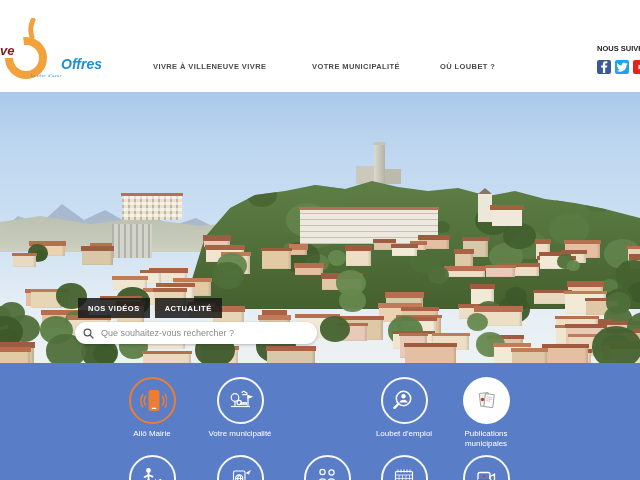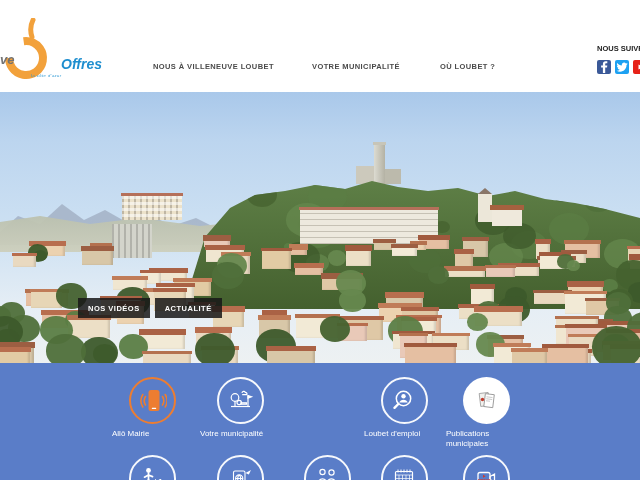--- a/index.html
+++ b/index.html
@@ -4,21 +4,21 @@
 <style>
   html,body{margin:0;padding:0;}
   body{
     width:640px;height:480px;overflow:hidden;position:relative;
     background:#fff;font-family:"Liberation Sans",sans-serif;
     -webkit-font-smoothing:antialiased;
   }
   
   .site-header{position:absolute;left:0;top:0;width:640px;height:92px;background:#fff;z-index:50;}
   .logo{position:absolute;left:-14px;top:18px;width:130px;height:70px;cursor:pointer;}
-  .logo-ve{position:absolute;left:14px;top:34px;font-size:13px;font-weight:bold;font-style:italic;color:#737373;}
+  .logo-ve{position:absolute;left:14px;top:25px;font-size:13px;font-weight:bold;font-style:italic;color:#7f1d1d;}
   .logo-name{position:absolute;left:75px;top:38px;font-size:14px;font-weight:bold;font-style:italic;color:#1e8ecf;}
   .logo-tagline{position:absolute;left:40px;top:55px;font-size:4px;letter-spacing:.5px;font-style:italic;color:#2a97d3;white-space:nowrap;}
   .logo-tagline::before{content:"";display:inline-block;width:3px;height:3px;background:#f2a13b;border-radius:50%;margin-right:2px;}
   .main-nav{position:absolute;top:62px;left:0;width:640px;height:14px;}
   .nav-item{position:absolute;font-size:7.5px;font-weight:bold;letter-spacing:.4px;color:#4a4a4a;cursor:pointer;white-space:nowrap;}
   .follow-label{position:absolute;left:597px;top:44px;font-size:7.5px;font-weight:bold;color:#222;white-space:nowrap;}
   .social-row{position:absolute;left:597px;top:60px;display:flex;gap:4px;}
   .social{width:14px;height:14px;border-radius:2px;display:flex;align-items:center;justify-content:center;cursor:pointer;flex:0 0 auto;}
   
   .hero{position:absolute;left:0;top:92px;width:640px;height:271px;overflow:hidden;
@@ -57,21 +57,21 @@
   
   .hero-tabs{position:absolute;left:78px;top:206px;display:flex;gap:5px;z-index:500;}
   .hero-tab{background:rgba(24,24,24,.85);color:#fff;font-size:7.5px;font-weight:bold;letter-spacing:.5px;
     height:20px;display:flex;align-items:center;padding:0 10px;cursor:pointer;white-space:nowrap;}
   .searchbar{position:absolute;left:75px;top:230px;width:242px;height:22px;background:#fff;border-radius:12px;
     display:flex;align-items:center;box-shadow:0 1px 3px rgba(0,0,0,.25);z-index:510;padding:0 8px;box-sizing:border-box;}
   .searchbar input{border:none;outline:none;flex:1;font-size:9px;color:#555;background:transparent;margin-left:5px;font-family:"Liberation Sans",sans-serif;}
   .searchbar input::placeholder{color:#8a8a8a;}
   
   .quicklinks{position:absolute;left:0;top:363px;width:640px;height:117px;background:#5a7dc8;}
-  .ql-item{position:absolute;width:80px;cursor:pointer;}
+  .ql-item{position:absolute;width:80px;text-align:center;cursor:pointer;}
   .ql-circle{width:47px;height:47px;border-radius:50%;border:2px solid rgba(255,255,255,.95);box-sizing:border-box;
     margin:0 auto;display:flex;align-items:center;justify-content:center;background:transparent;}
   .ql-circle.orange{border-color:#ed7d31;}
   .ql-circle.filled{background:#fff;}
   .ql-label{margin-top:5px;font-size:8px;line-height:9.5px;color:#fff;}
 </style>
 </head>
 <body>
 
 <div class="site-header">
@@ -79,21 +79,21 @@
     <svg width="70" height="66" viewBox="0 0 70 66" style="position:absolute;left:0;top:0;">
       <path d="M47 2 C44 8 44 13 46 19" fill="none" stroke="#F2A13B" stroke-width="5" stroke-linecap="round"></path>
       <circle cx="40" cy="40" r="17" fill="none" stroke="#F2A13B" stroke-width="8" stroke-dasharray="82 25" stroke-dashoffset="-8" transform="rotate(-125 40 40)"></circle>
     </svg>
     <span class="logo-ve">ve</span>
     <span class="logo-name">Offres</span>
     <span class="logo-tagline">la côte d'azur</span>
   </div>
 
   <nav class="main-nav">
-    <span class="nav-item" style="left:153px;">NOUS À VILLENEUVE LOUBET</span>
+    <span class="nav-item" style="left:153px;">VIVRE À VILLENEUVE VIVRE</span>
     <span class="nav-item" style="left:312px;">VOTRE MUNICIPALITÉ</span>
     <span class="nav-item" style="left:440px;">OÙ LOUBET ?</span>
   </nav>
 
   <span class="follow-label">NOUS SUIVRE</span>
   <div class="social-row">
     <span class="social" style="background:#3B5998;">
       <svg width="14" height="14" viewBox="0 0 14 14">
           <path d="M8.2 13V7.6h1.8l.3-2.1H8.2V4.2c0-.6.2-1 1-1h1.1V1.3C10.1 1.3 9.4 1.2 8.6 1.2c-1.6 0-2.7 1-2.7 2.8v1.5H4.1v2.1h1.8V13z" fill="#fff"></path>
         </svg>
@@ -456,20 +456,27 @@
         <div class="tree" style="left: -1.12377px; top: 209.512px; width: 26.1913px; height: 22.2626px; background: rgb(79, 111, 58); z-index: 234; opacity: 0.95;"></div>
         <div class="tree" style="left: -4.88663px; top: 237.154px; width: 24.7928px; height: 21.0739px; background: rgb(61, 90, 43); z-index: 260; opacity: 0.95;"></div>
       </div>
   </div>
 
   <div class="hero-tabs">
     <div class="hero-tab">NOS VIDÉOS</div>
     <div class="hero-tab">ACTUALITÉ</div>
   </div>
 
+  <div class="searchbar">
+    <svg width="11" height="11" viewBox="0 0 11 11">
+      <circle cx="4.5" cy="4.5" r="3.4" fill="none" stroke="#555" stroke-width="1.2"></circle>
+      <path d="M7 7l3 3" stroke="#555" stroke-width="1.2" stroke-linecap="round"></path>
+    </svg>
+    <input type="text" placeholder="Que souhaitez-vous rechercher ?" style="">
+  </div>
 </div>
 
 <div class="quicklinks">
 
   <div class="ql-item" style="left:112px;top:14px;">
     <div class="ql-circle orange">
       <svg width="30" height="30" viewBox="0 0 30 30">
         <rect x="11.5" y="4" width="11" height="21" rx="2.5" fill="#ED7D31"></rect>
         <rect x="14.8" y="21.8" width="4.4" height="1.2" rx=".6" fill="#fff"></rect>
         <path d="M8.5 10.5a8 8 0 0 0 0 8.5M5.8 8.5a12 12 0 0 0 0 12.5" fill="none" stroke="#ED7D31" stroke-width="1.6" stroke-linecap="round"></path>

